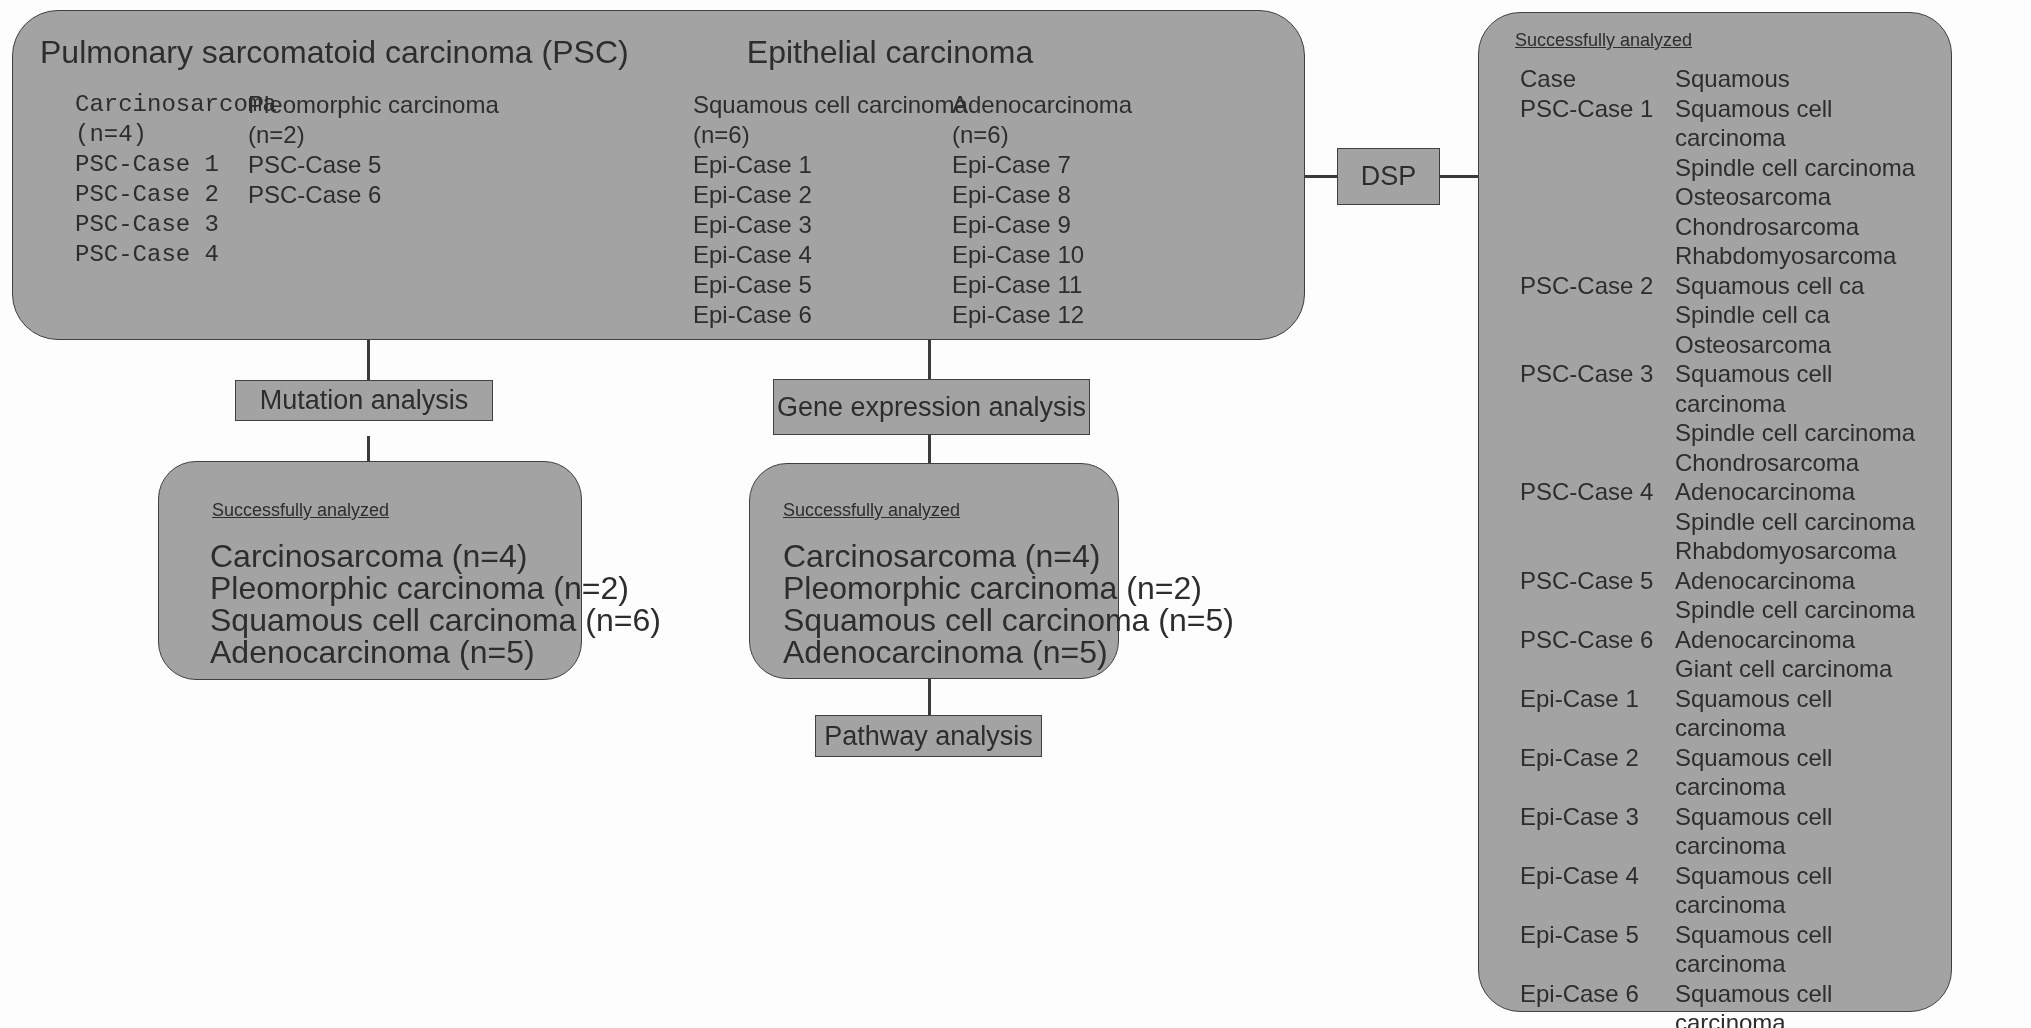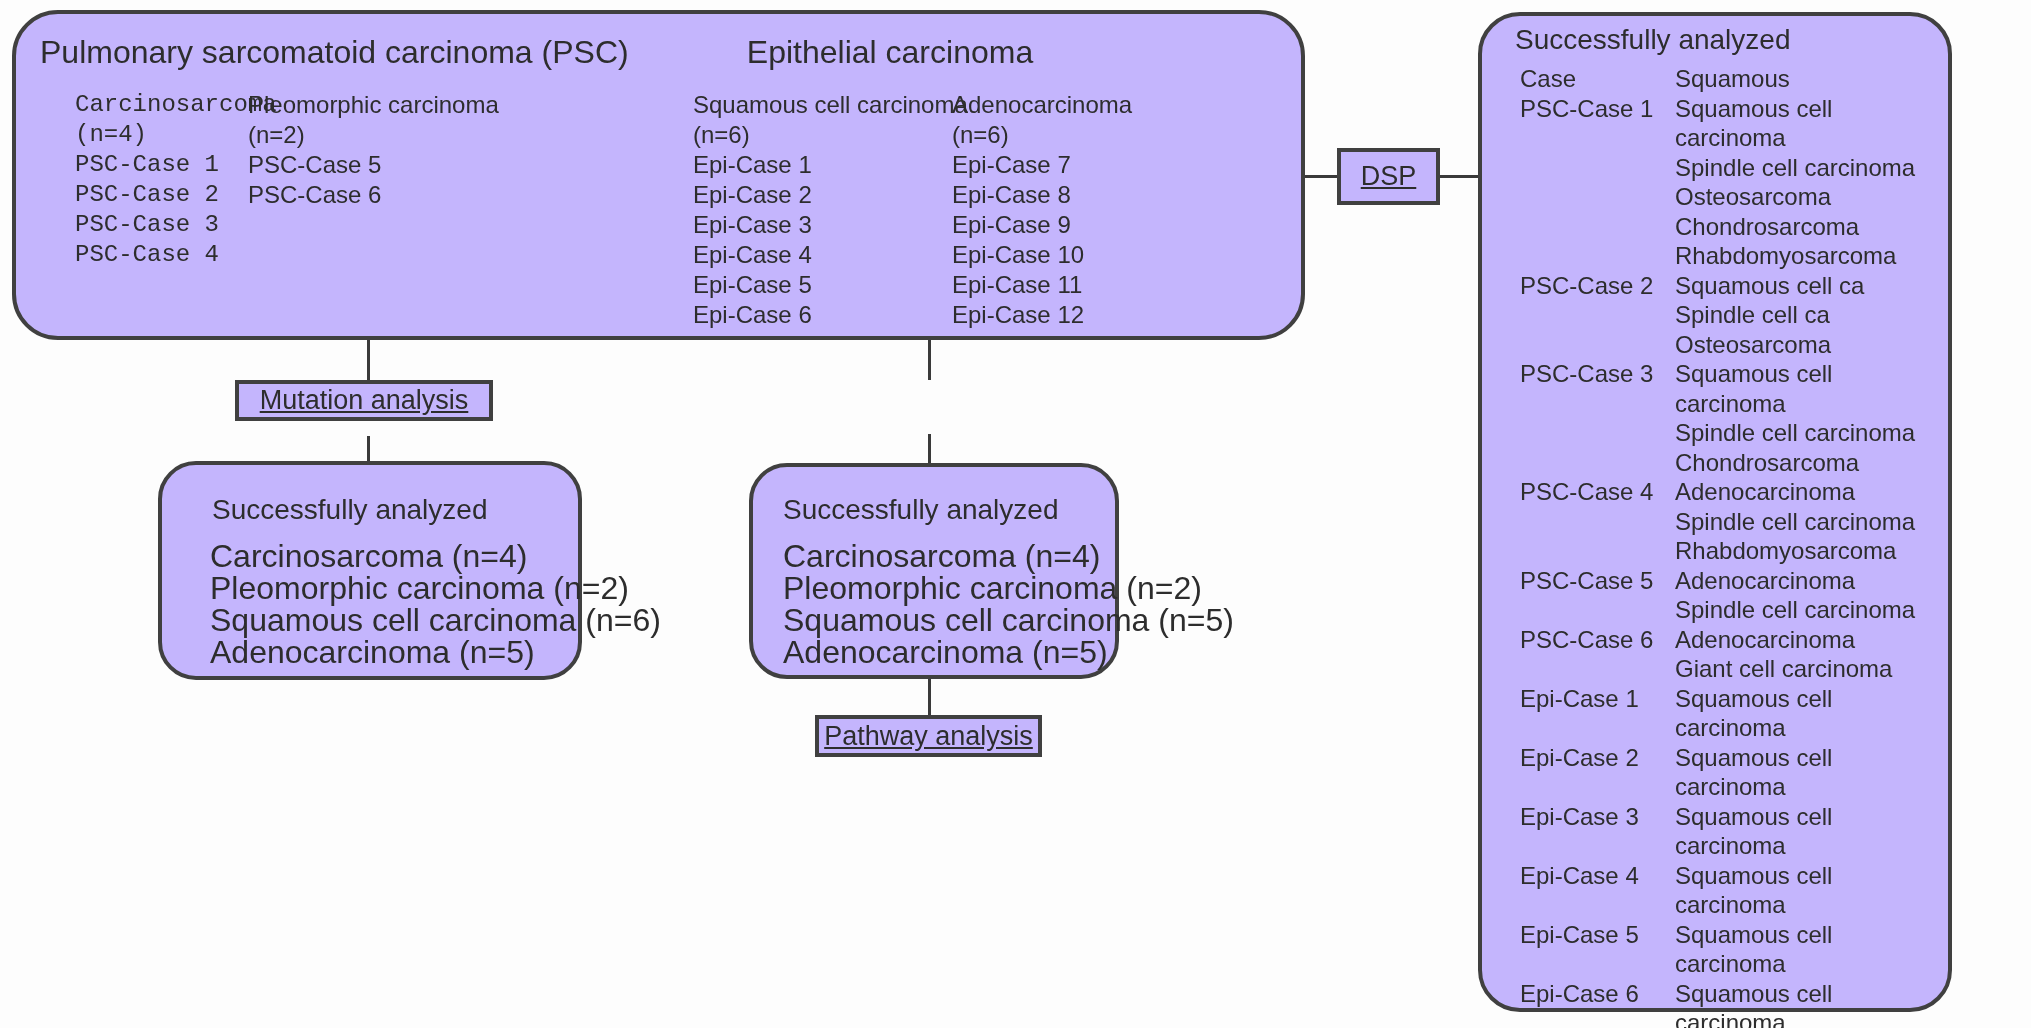--- a/index.html
+++ b/index.html
@@ -10,23 +10,22 @@
   }
   .canvas {
     position: relative;
     width: 2031px;
     height: 1028px;
     background: #fdfdfd;
     overflow: hidden;
   }
   .box {
     position: absolute;
-    border: 4px solid #404040;
-    background: #c4b5fd;
-    text-decoration: underline;
+    border: 1px solid #404040;
+    background: #a3a3a3;
   }
   .rounded-lg { border-radius: 46px; }
   .rounded-md { border-radius: 38px; }
   .label-box {
     display: flex;
     align-items: center;
     justify-content: center;
     font-size: 27px;
     text-align: center;
   }
@@ -38,23 +37,24 @@
     white-space: nowrap;
   }
   .col {
     position: absolute;
     font-size: 24px;
     line-height: 30px;
     white-space: pre-line;
   }
   .result-title {
     position: absolute;
-    font-size: 28px;
+    font-size: 18px;
     line-height: 32px;
     white-space: nowrap;
+    text-decoration: underline;
   }
   .result-lines {
     position: absolute;
     font-size: 32px;
     line-height: 32px;
     white-space: pre-line;
   }
   .dsp-table {
     position: absolute;
     left: 1520px;
@@ -117,20 +117,21 @@
   <div class="result-title" style="left:212px; top:494px;">Successfully analyzed</div>
   <div class="result-lines" style="left:210px; top:540px;">Carcinosarcoma (n=4)
 Pleomorphic carcinoma (n=2)
 Squamous cell carcinoma (n=6)
 Adenocarcinoma (n=5)</div>
 
   <div class="line" style="left:928px; top:340px; width:3px; height:40px;"></div>
   <div class="line" style="left:928px; top:434px; width:3px; height:30px;"></div>
   <div class="line" style="left:928px; top:678px; width:3px; height:38px;"></div>
 
+  <div class="box label-box" style="left:773px; top:379px; width:317px; height:56px;">Gene expression analysis</div>
 
   <div class="box rounded-md" style="left:749px; top:463px; width:370px; height:216px;"></div>
   <div class="result-title" style="left:783px; top:494px;">Successfully analyzed</div>
   <div class="result-lines" style="left:783px; top:540px;">Carcinosarcoma (n=4)
 Pleomorphic carcinoma (n=2)
 Squamous cell carcinoma (n=5)
 Adenocarcinoma (n=5)</div>
 
   <div class="box label-box" style="left:815px; top:715px; width:227px; height:42px;">Pathway analysis</div>
 

